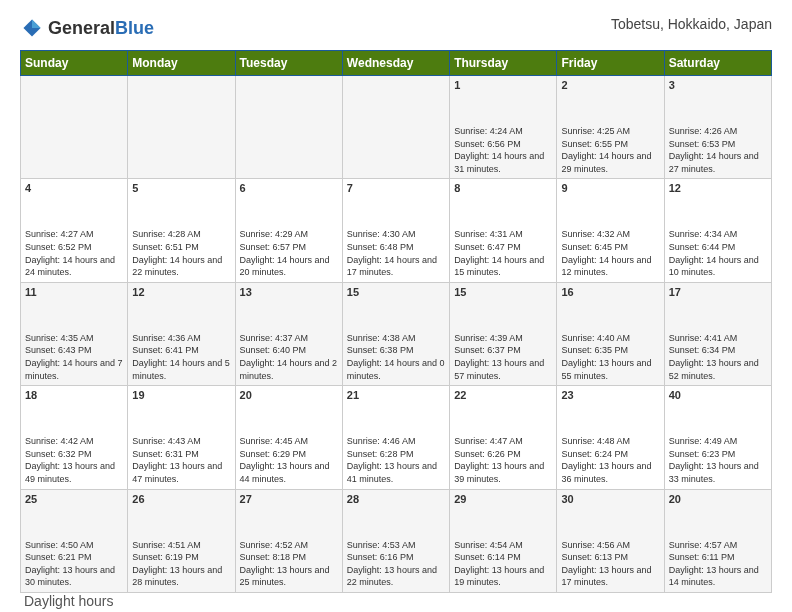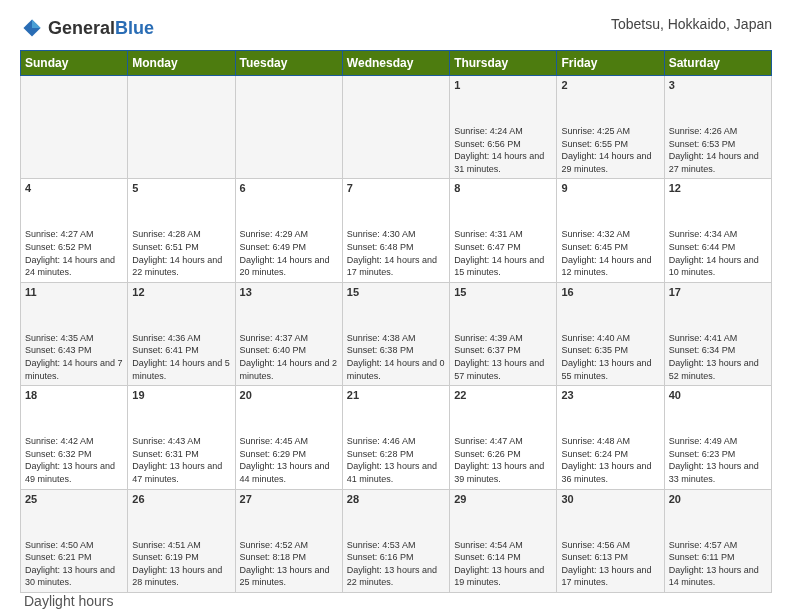--- a/index.html
+++ b/index.html
@@ -176,21 +176,21 @@
           <td>
             <span class="day-number">5</span>
             <div class="day-info">Sunrise: 4:28 AM
 Sunset: 6:51 PM
 Daylight: 14 hours
 and 22 minutes.</div>
           </td>
           <td>
             <span class="day-number">6</span>
             <div class="day-info">Sunrise: 4:29 AM
-Sunset: 6:49 PM
+Sunset: 6:57 PM
 Daylight: 14 hours
 and 20 minutes.</div>
           </td>
           <td>
             <span class="day-number">7</span>
             <div class="day-info">Sunrise: 4:30 AM
 Sunset: 6:48 PM
 Daylight: 14 hours
 and 17 minutes.</div>
           </td>

